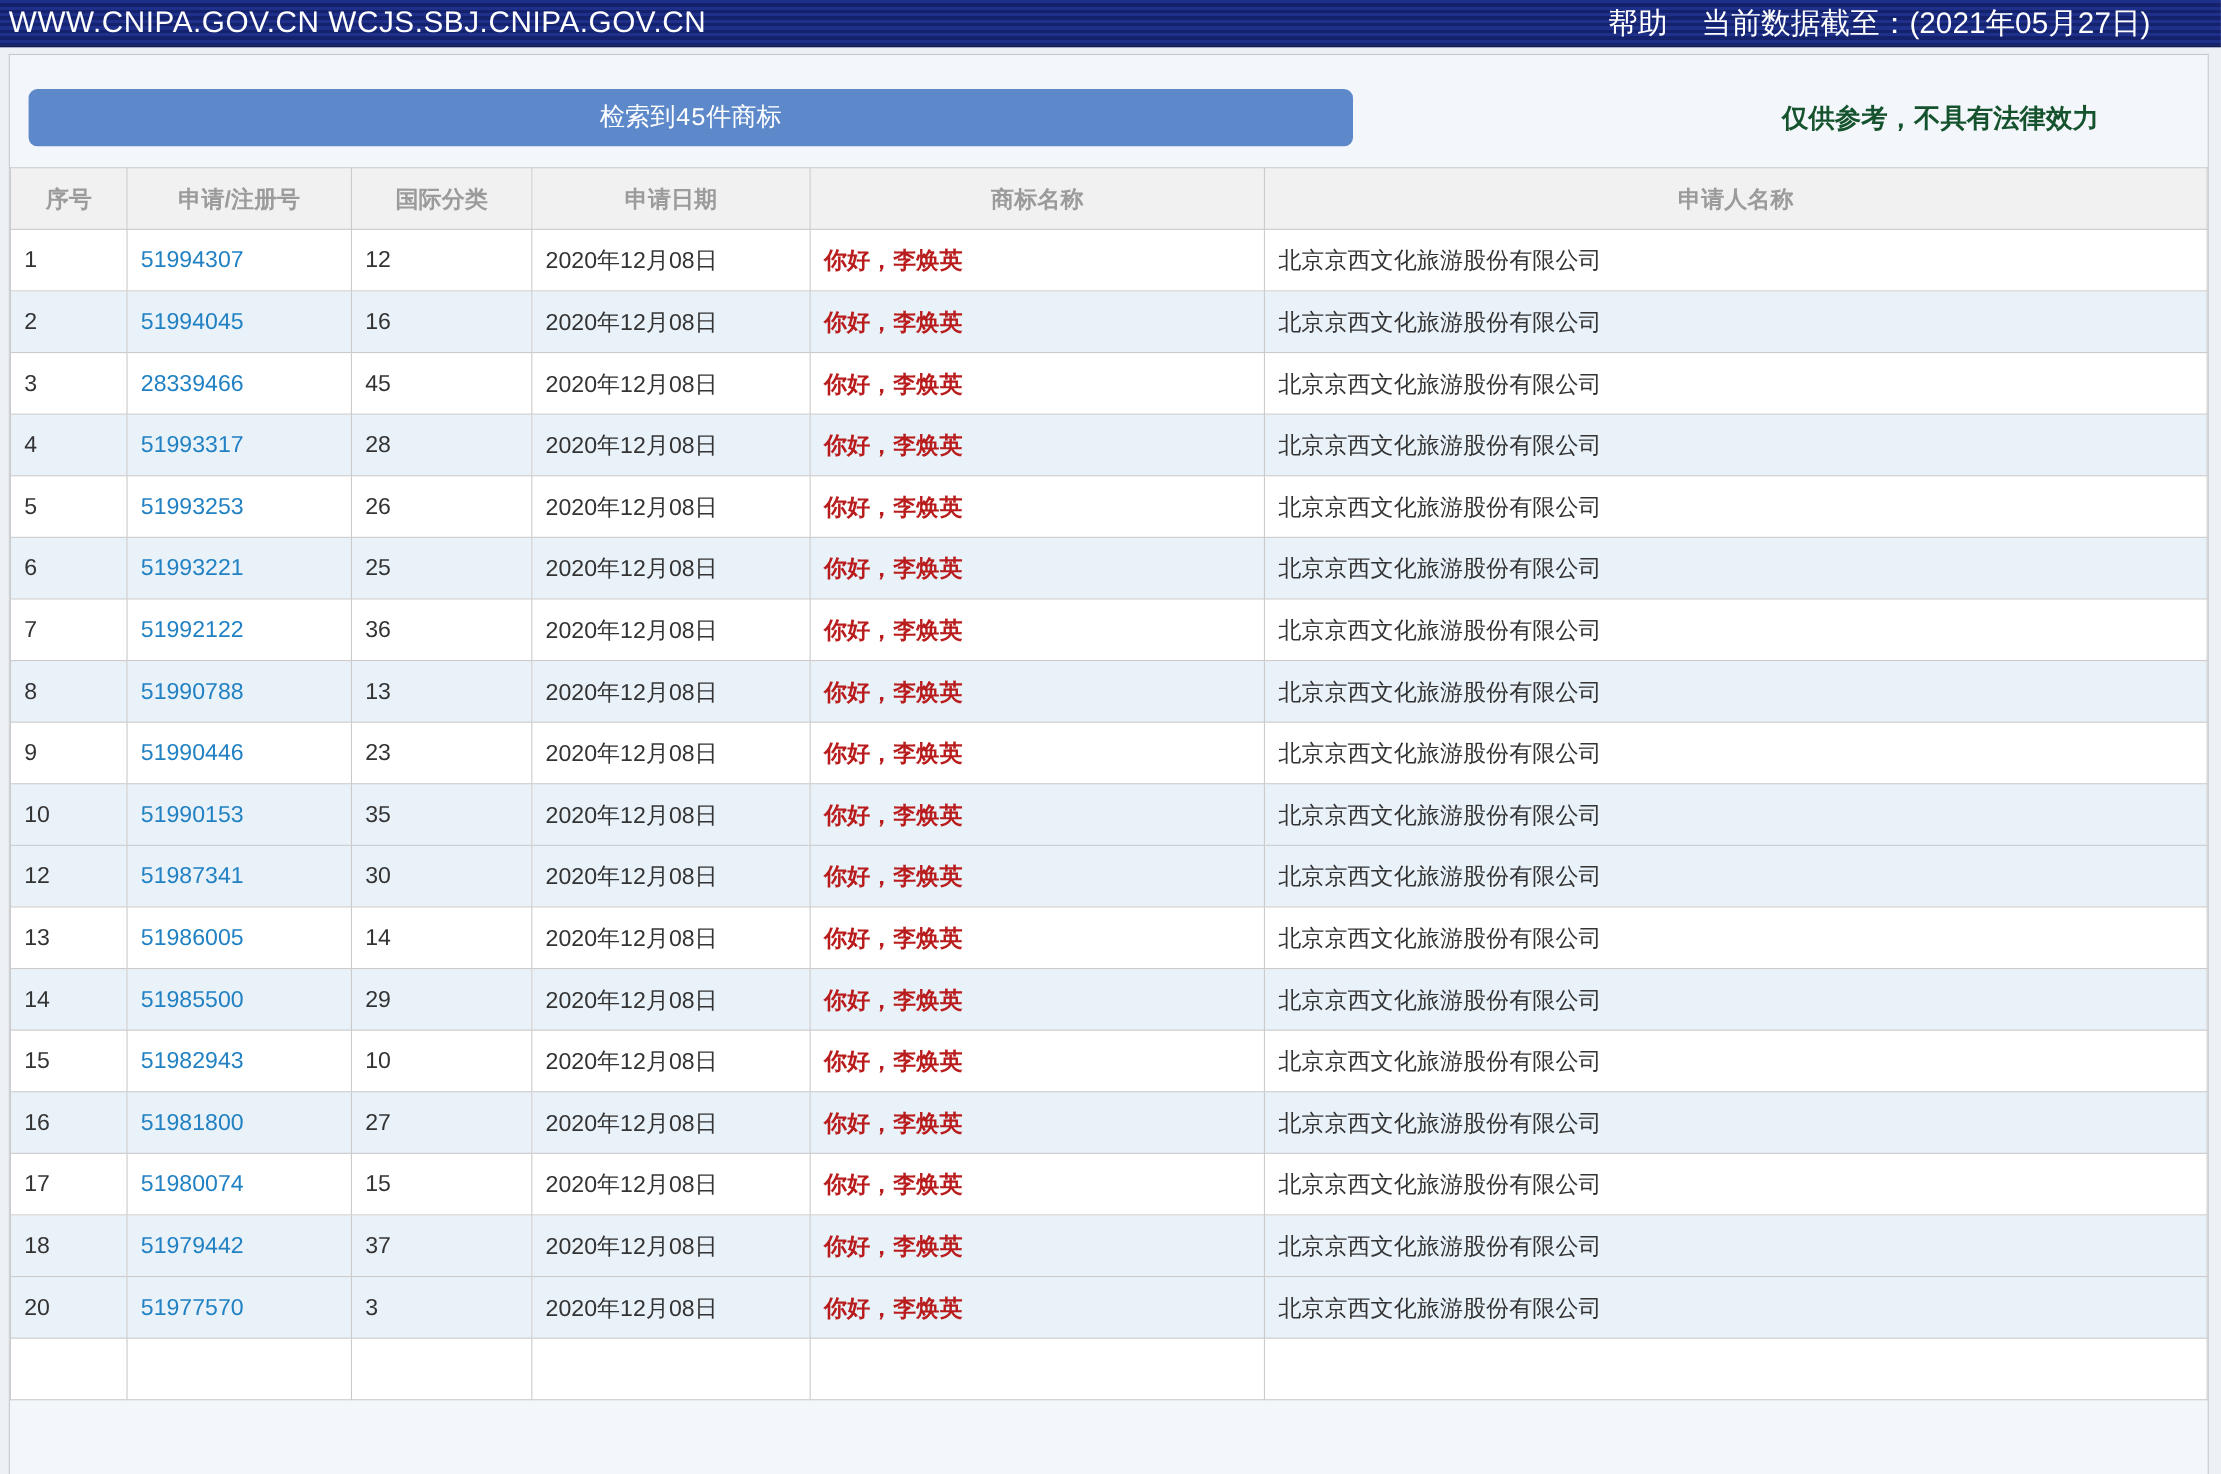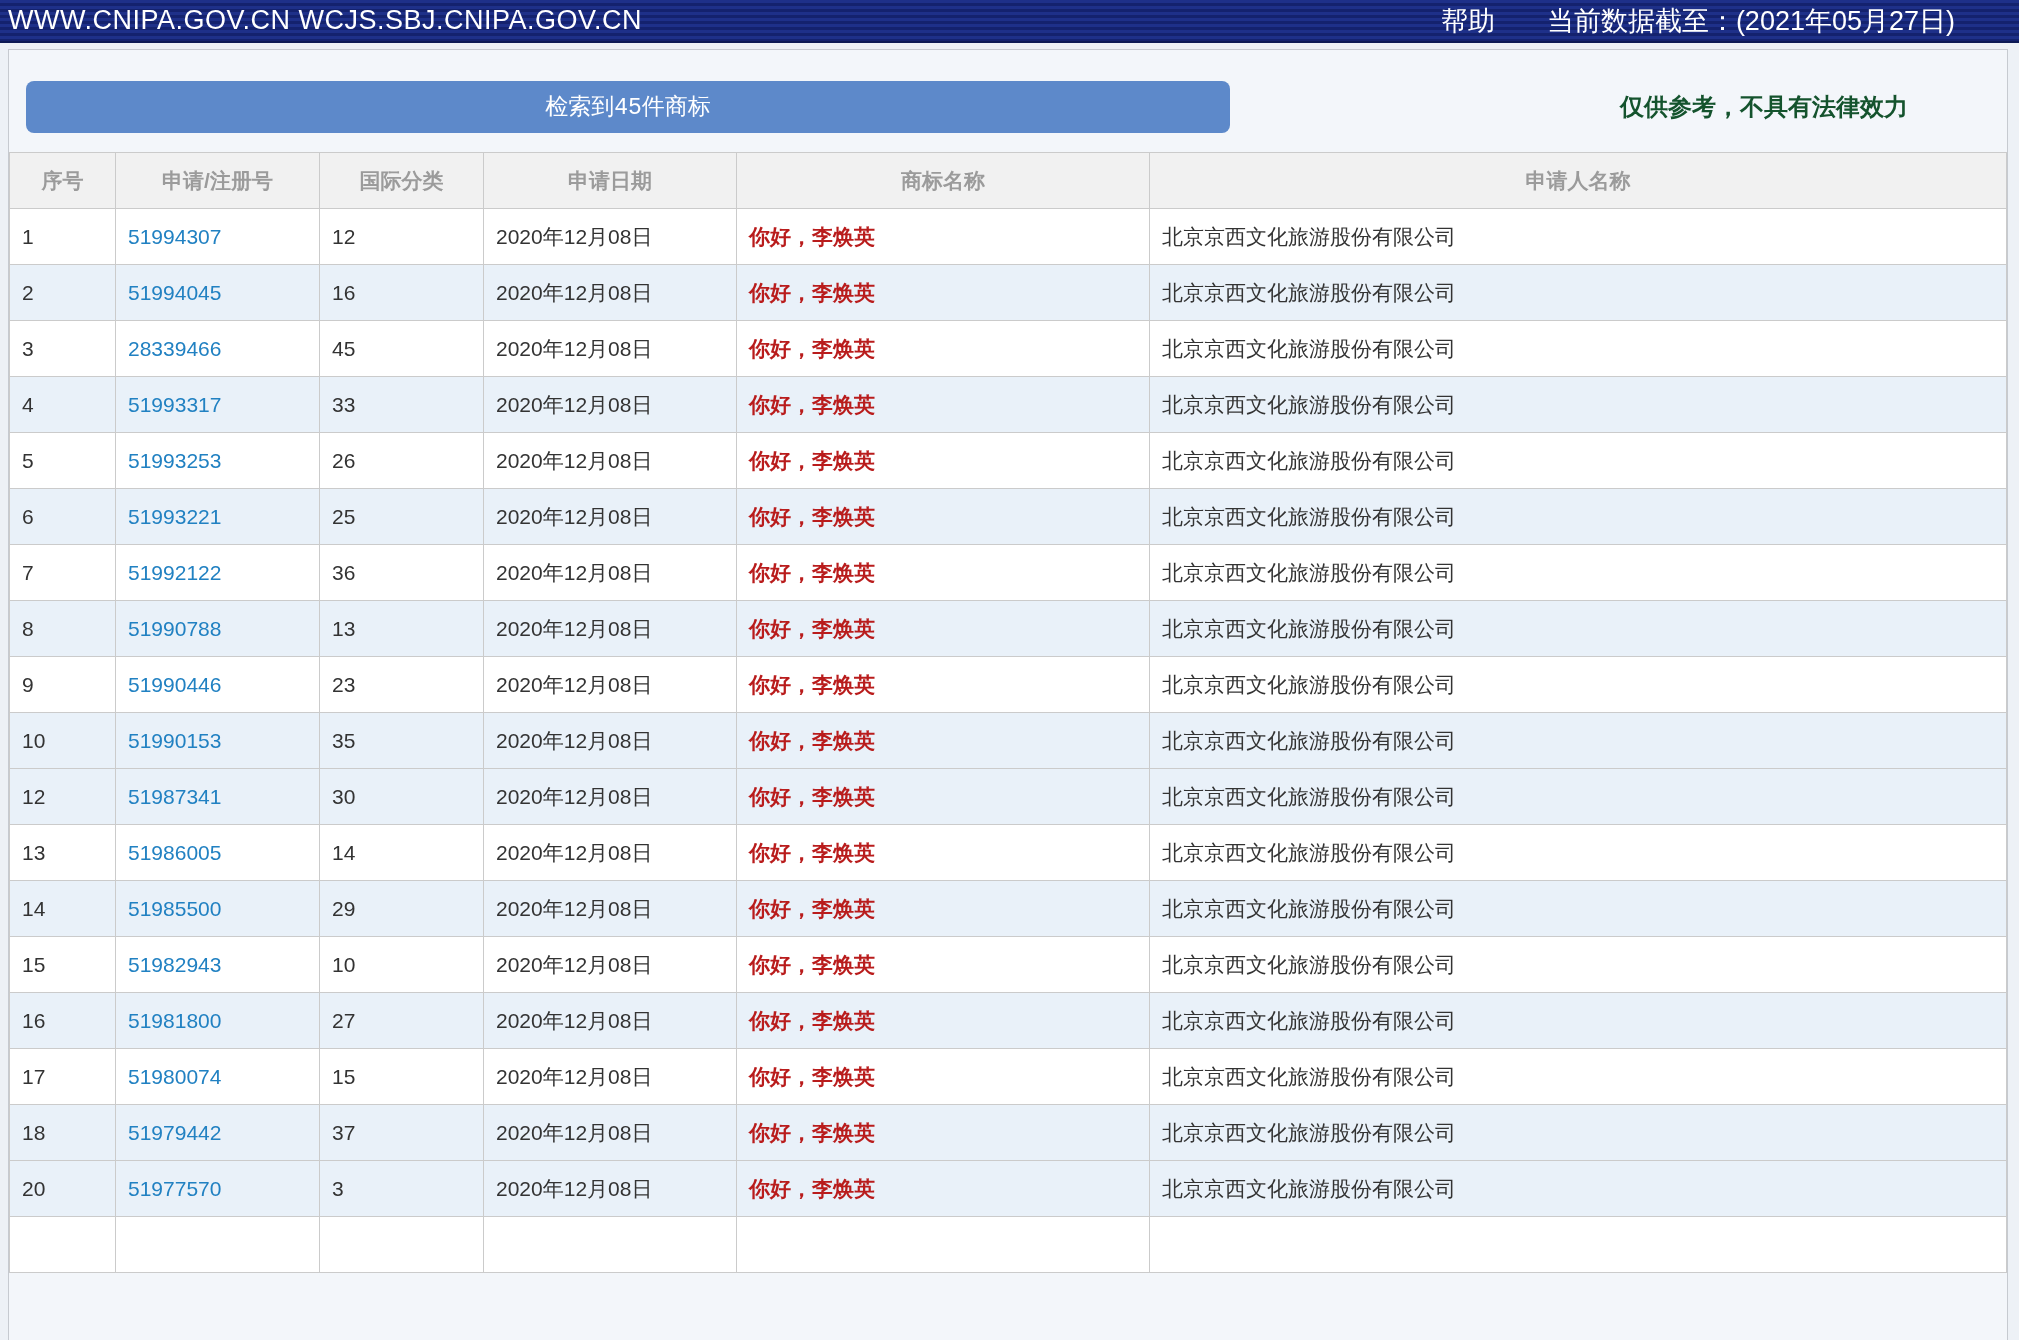--- a/index.html
+++ b/index.html
@@ -17,21 +17,21 @@
       #1e3089 0px, #1e3089 3px,
       #14226e 3px, #14226e 6px);
     border-bottom: 2px solid #0d1a55;
     display: flex;
     align-items: center;
     justify-content: space-between;
     color: #ffffff;
     font-size: 27px;
   }
   .topbar .site { padding-left: 8px; letter-spacing: 0.5px; }
-  .topbar .right { display: flex; align-items: center; gap: 52px; padding-right: 64px; }
+  .topbar .right { display: flex; align-items: center; gap: 31px; padding-right: 64px; }
   .topbar a { color: #ffffff; text-decoration: none; cursor: pointer; }
 
   
   .container {
     margin: 6px 11px 0 8px;   
     background: #f3f6fa;
     border: 1px solid #c6cad0;
     border-bottom: none;
     min-height: 1300px;
   }
@@ -163,21 +163,21 @@
           <td>3</td>
           <td><a class="regno" href="#">28339466</a></td>
           <td>45</td>
           <td>2020年12月08日</td>
           <td><span class="mark-name">你好，李焕英</span></td>
           <td>北京京西文化旅游股份有限公司</td>
         </tr>
         <tr class="alt">
           <td>4</td>
           <td><a class="regno" href="#">51993317</a></td>
-          <td>33</td>
+          <td>28</td>
           <td>2020年12月08日</td>
           <td><span class="mark-name">你好，李焕英</span></td>
           <td>北京京西文化旅游股份有限公司</td>
         </tr>
         <tr>
           <td>5</td>
           <td><a class="regno" href="#">51993253</a></td>
           <td>26</td>
           <td>2020年12月08日</td>
           <td><span class="mark-name">你好，李焕英</span></td>

